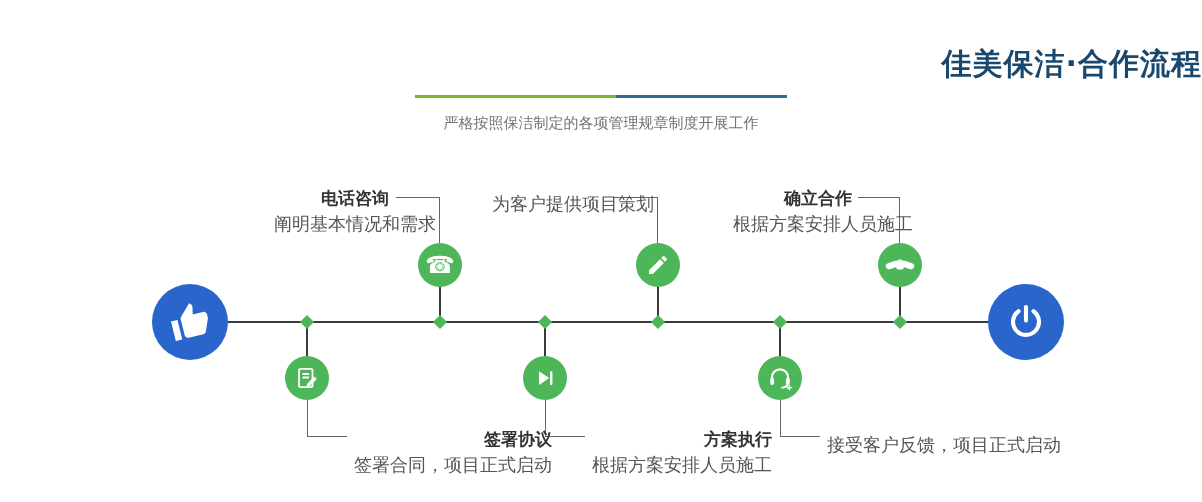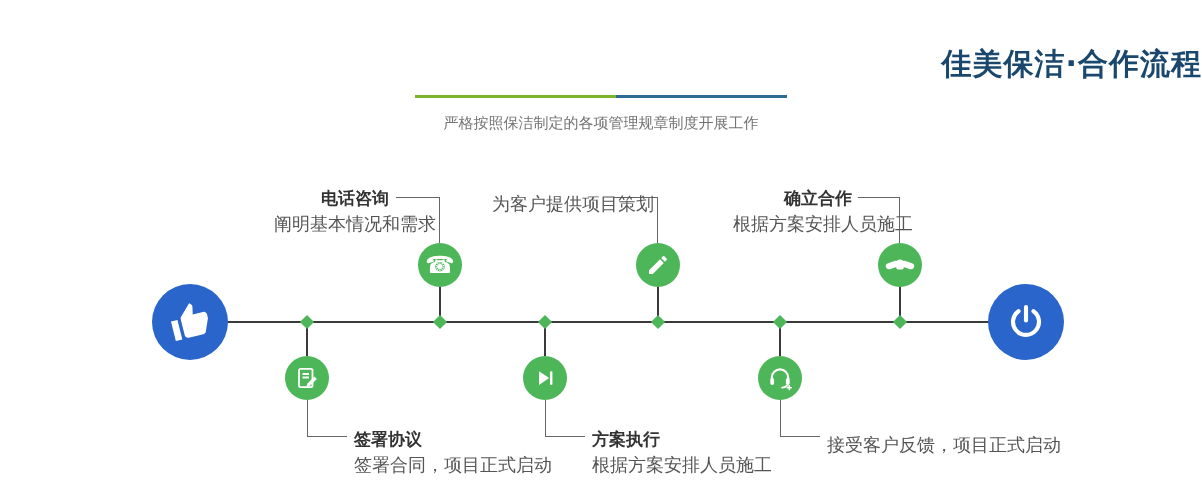--- a/index.html
+++ b/index.html
@@ -21,21 +21,21 @@
 
   .endnode { position:absolute; top:284px; width:76px; height:76px; border-radius:50%;
              background:#2965cb; display:flex; align-items:center; justify-content:center; }
   .node { position:absolute; width:44px; height:44px; border-radius:50%; background:#4db659;
           display:flex; align-items:center; justify-content:center; }
 
   .conn-top { position:absolute; border-top:1px solid #666; border-right:1px solid #666; }
   .conn-bottom { position:absolute; border-left:1px solid #666; border-bottom:1px solid #666; }
 
   .label-top { position:absolute; text-align:center; }
-  .label-bottom { position:absolute; text-align:left; }
+  .label-bottom { position:absolute; text-align:right; }
   .step-title { font-size:17px; font-weight:bold; color:#333; line-height:20px; }
   .step-desc { font-size:18px; color:#555; margin-top:7px; line-height:17px; white-space:nowrap; }
 
   .glyph-phone { font-size:24px; color:#ffffff; line-height:1; }
   .hand-svg { transform:rotate(-14deg); }
 </style>
 </head>
 <body>
 
 <div class="stage">

